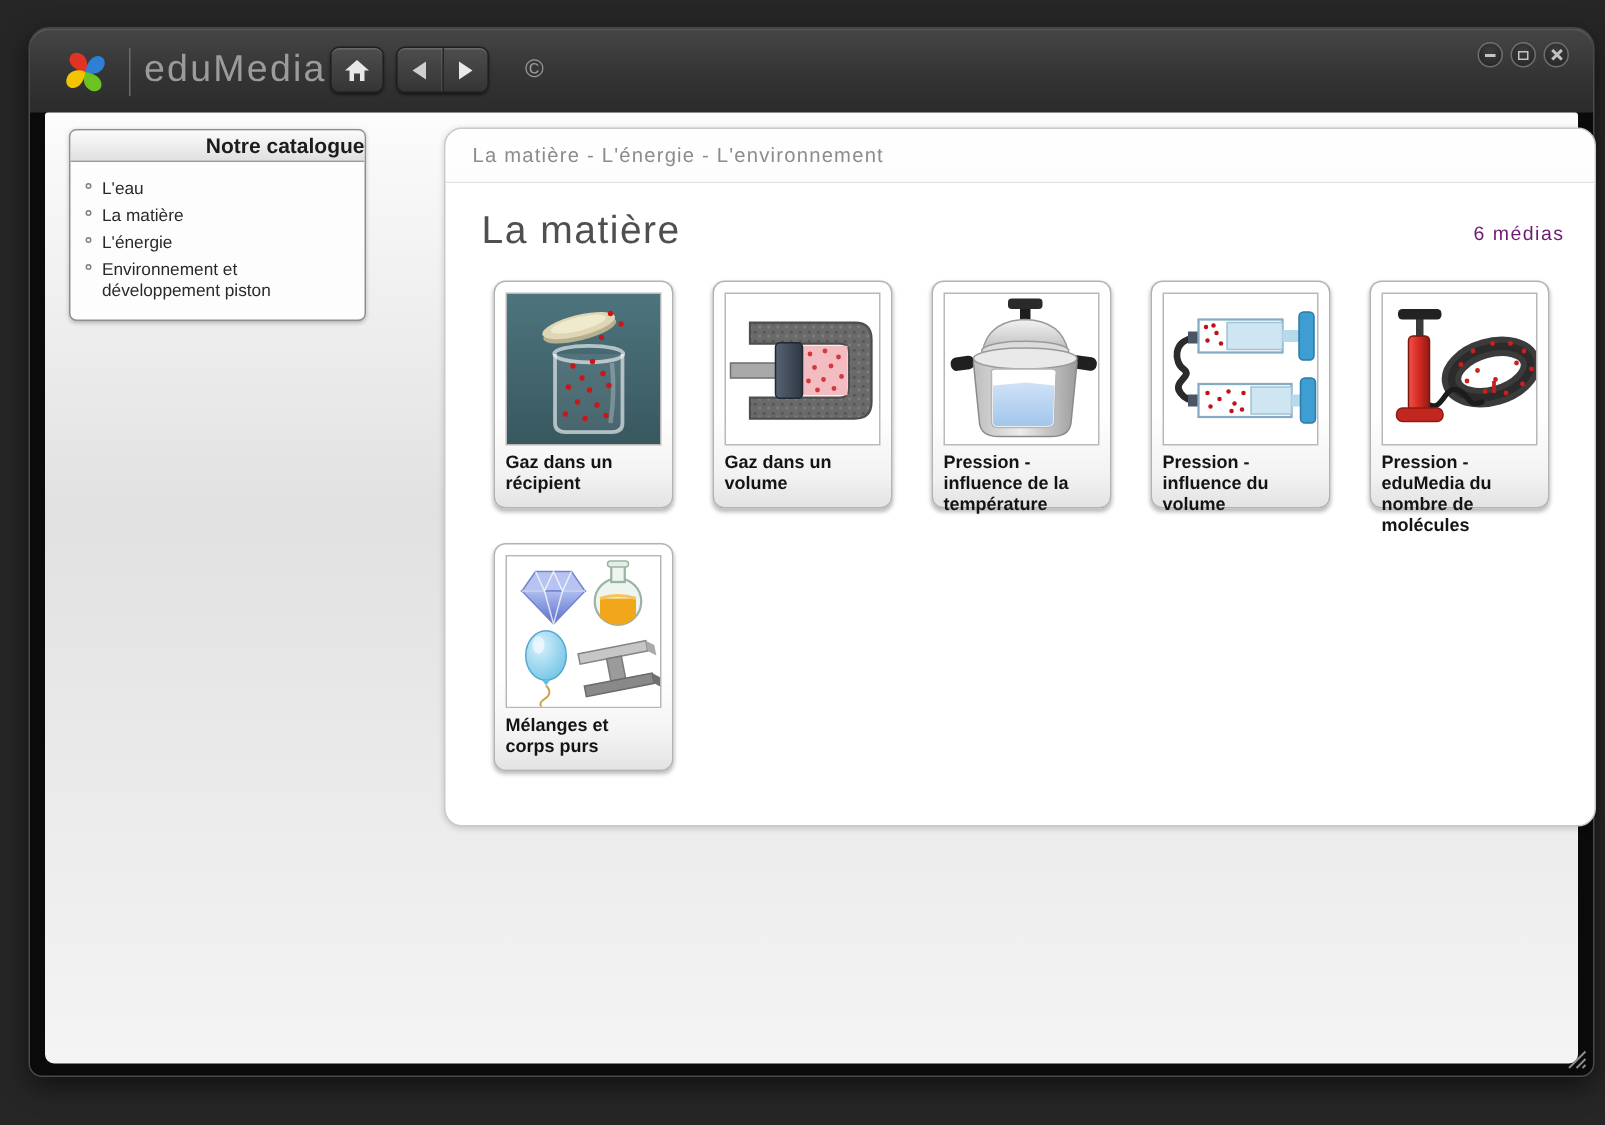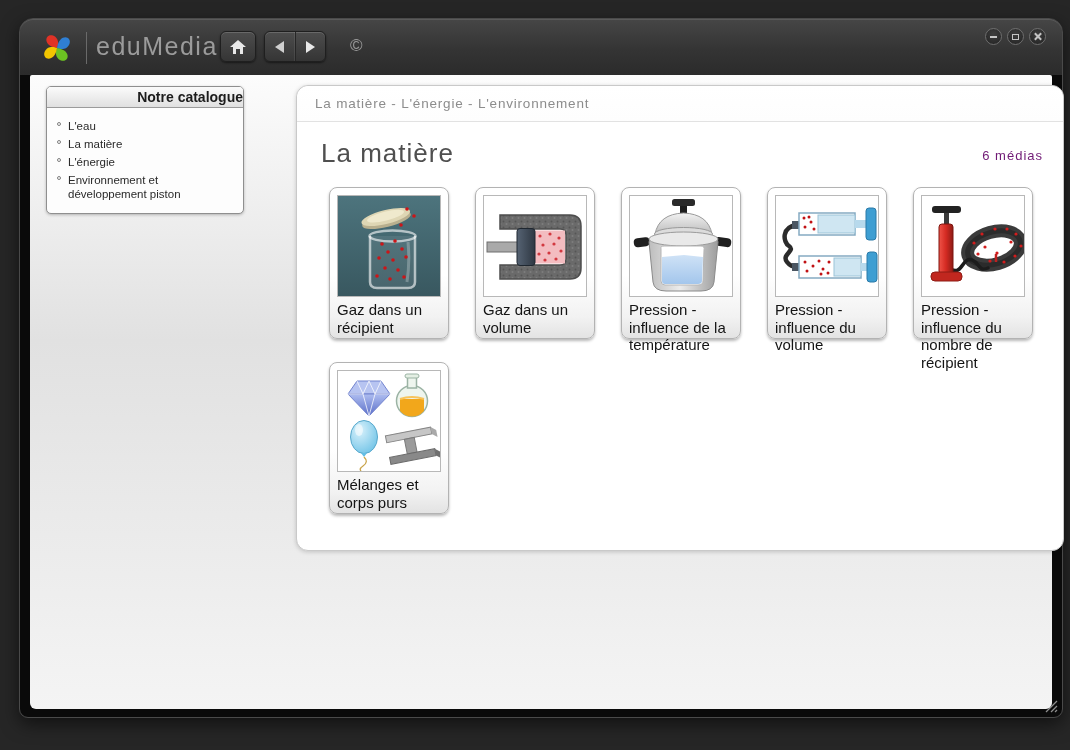--- a/index.html
+++ b/index.html
@@ -121,21 +121,21 @@
     border:1px solid #b3b3b3; border-radius:8px;
     background:linear-gradient(#ffffff 58%, #f2f2f2 86%, #e3e3e3);
     box-shadow:0 2px 3px rgba(0,0,0,.28);
     cursor:pointer;
   }
   .thumb{
     width:104px; height:102px; border:1px solid #b8b8b8; background:#fff; overflow:hidden;
   }
   .thumb svg{ display:block; }
   .card-label{
-    margin-top:4px; font-size:15px; font-weight:normal; color:#141414; line-height:1.18;
+    margin-top:4px; font-size:12px; font-weight:bold; color:#141414; line-height:1.18;
   }
 
   
   .resize-grip{ position:absolute; right:3px; bottom:3px; width:17px; height:17px; cursor:nwse-resize; }
 </style>
 </head>
 <body>
 
 <div class="app-window">
 
@@ -403,21 +403,21 @@
                 <circle cx="75" cy="57" r="1.6"></circle>
               </g>
               <path d="M74 58 L74 66" stroke="#c02020" stroke-width="2.5"></path>
               <path d="M28 72 C40 82 40 60 50 64 C58 67 56 76 66 72" stroke="#1c1c1c" stroke-width="3.5" fill="none" stroke-linecap="round"></path>
               <rect x="22" y="16" width="5" height="16" fill="#3a3a3a"></rect>
               <rect x="10" y="10" width="29" height="7" rx="3" fill="#222222"></rect>
               <rect x="17" y="28" width="14" height="50" rx="3" fill="url(#pump)" stroke="#7c150f"></rect>
               <rect x="9" y="76" width="31" height="9" rx="4" fill="#c1271f" stroke="#8e1c15"></rect>
             </svg>
           </div>
-          <div class="card-label">Pression - influence du nombre de récipient</div>
+          <div class="card-label">Pression - eduMedia du nombre de molécules</div>
         </div>
 
         <div class="card">
           <div class="thumb">
             <svg viewBox="0 0 104 102" width="104" height="102">
               <defs>
                 <linearGradient id="dia" x1="0" y1="0" x2="0" y2="1">
                   <stop offset="0" stop-color="#aebdf0"></stop>
                     <stop offset="1" stop-color="#5a6ec8"></stop>
                 </linearGradient>

